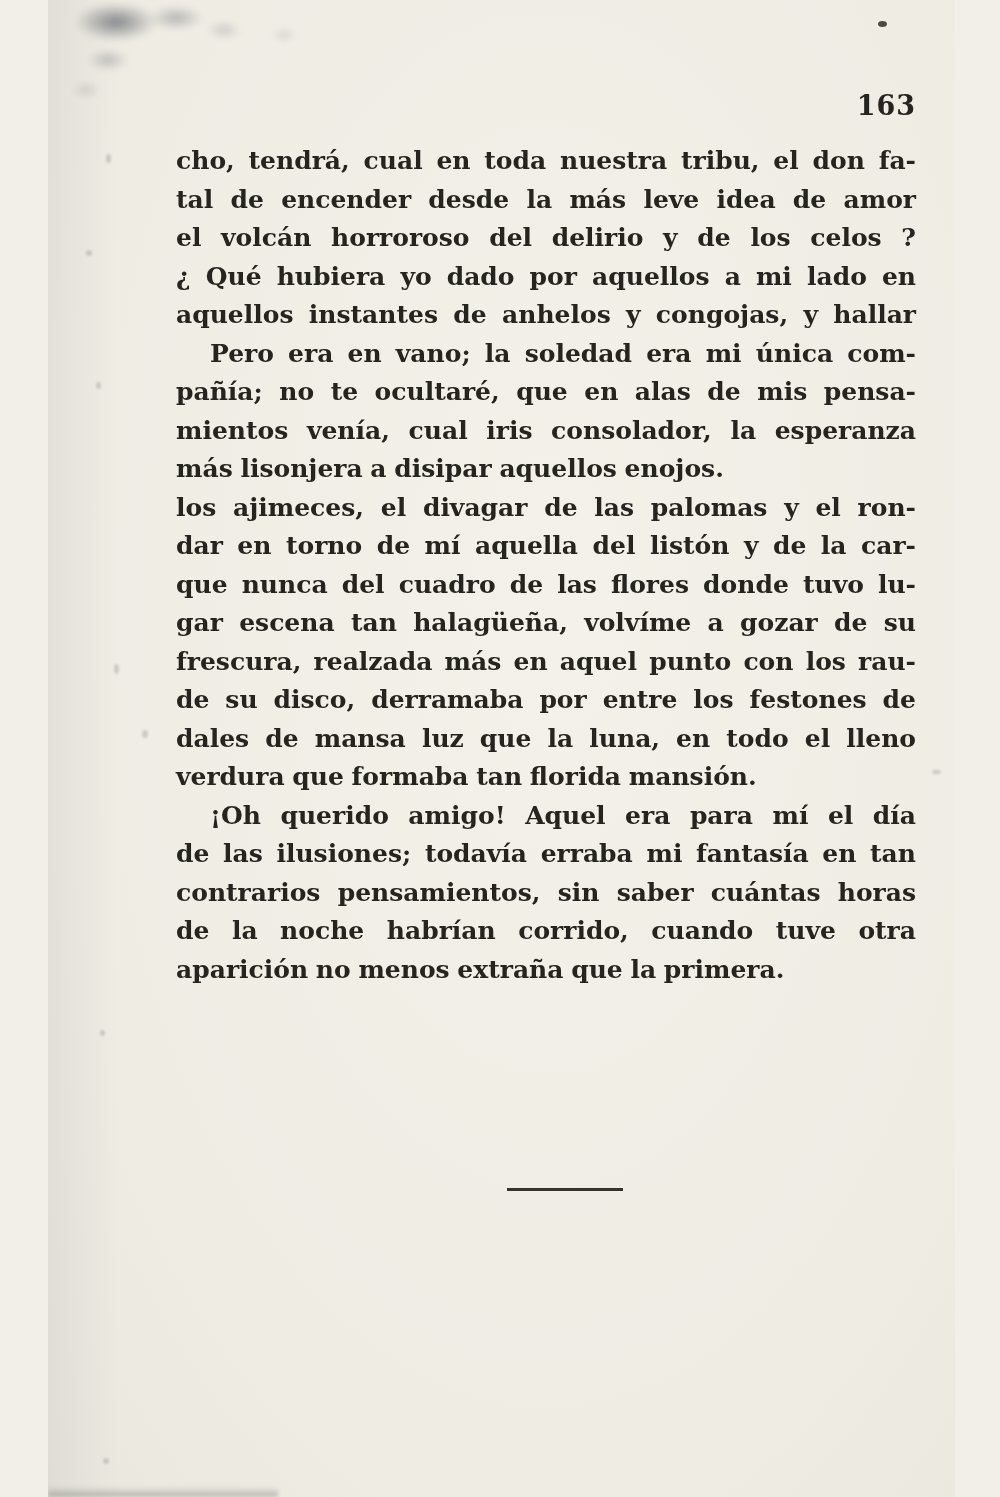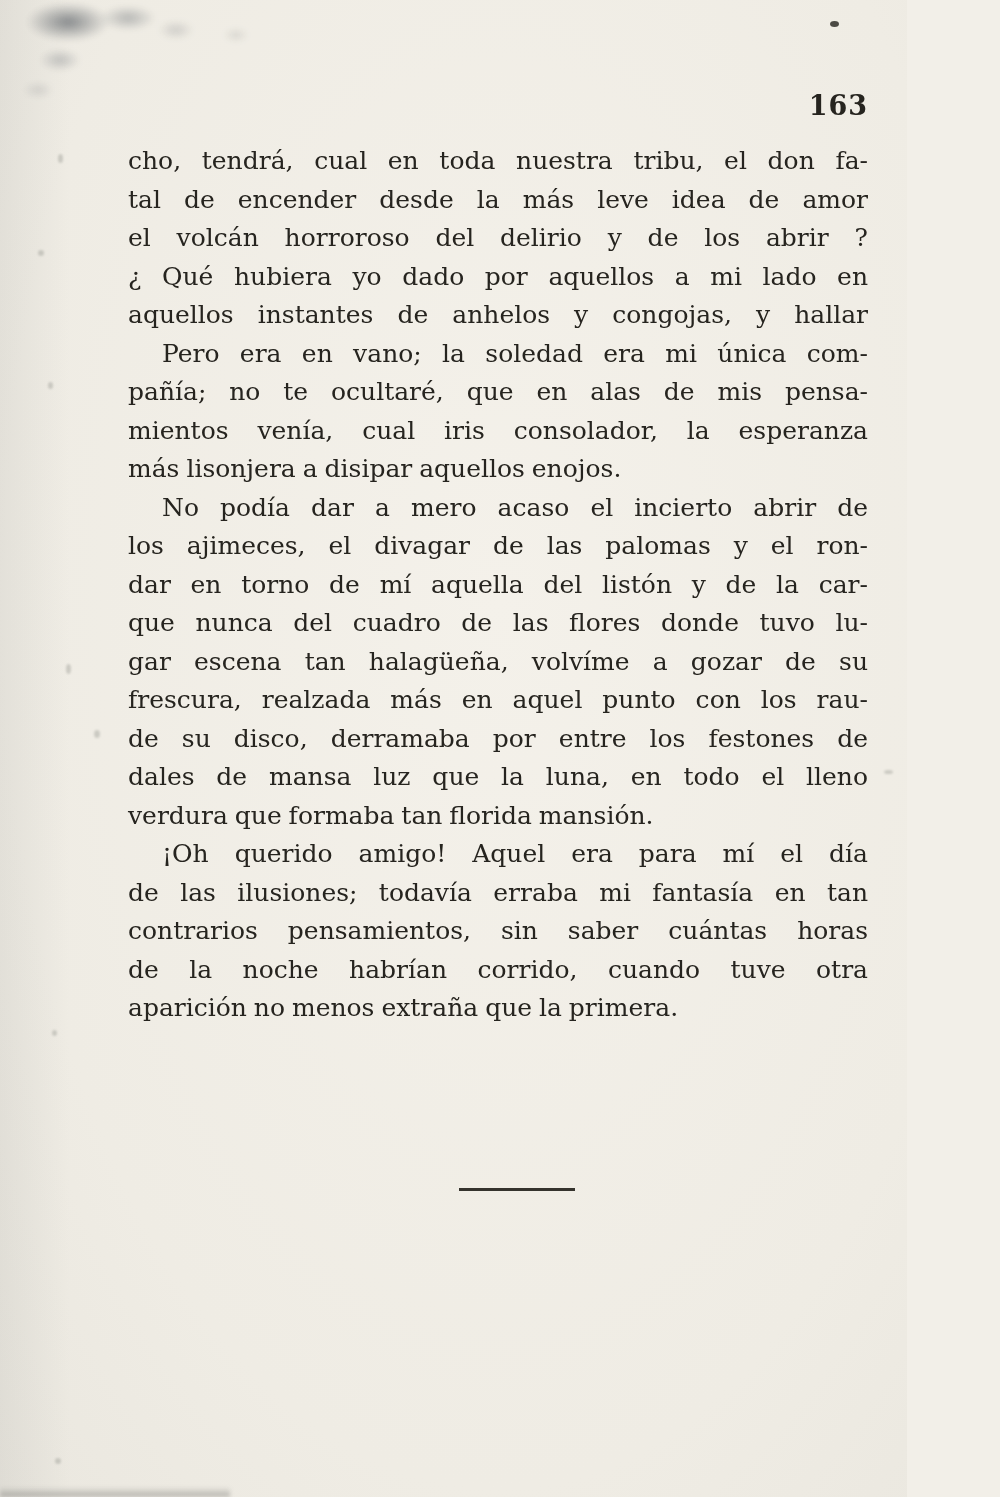--- a/index.html
+++ b/index.html
@@ -8,29 +8,30 @@
   body {
     width:1000px; height:1497px;
     background:var(--paper);
     font-family:"DejaVu Serif","Liberation Serif",serif;
   }
   .page {
     position:relative; width:907px; height:1497px; overflow:hidden;
     background:
       linear-gradient(90deg, rgba(120,122,120,0.10), rgba(0,0,0,0) 70px),
       radial-gradient(ellipse at 55% 40%, #f4f1ea 0%, #efece4 70%, #eae7df 100%);
+    margin-left: 48px;
   }
   .page-number {
     position:absolute; top:90px; left:128px; width:740px;
     text-align:right; font-size:27px; font-weight:600;
     color:var(--ink); letter-spacing:1px;
   }
   .content {
     position:absolute; top:142px; left:128px; width:740px;
-    color:var(--ink); font-size:25px; font-weight:400; word-spacing:-1px;
+    color:var(--ink); font-size:25px; font-weight:700; word-spacing:-1px;
   }
   .paragraph { margin:0; }
   .line {
     line-height:38.5px;
     text-align:justify;
     text-align-last:justify;
     text-justify:inter-word;
     white-space:normal;
   }
   .line.last { text-align-last:left; }
@@ -81,32 +82,31 @@
   <div class="speck" style="left:884px; top:770px; width:9px; height:4px;"></div>
   <div class="speck" style="left:52px; top:1030px; width:5px; height:6px;"></div>
   <div class="speck" style="left:55px; top:1458px; width:6px; height:6px;"></div>
 
   <div class="page-number">163</div>
 
   <div class="content" id="paragraphs">
       <div class="paragraph">
         <div class="line">cho, tendrá, cual en toda nuestra tribu, el don fa-</div>
         <div class="line">tal de encender desde la más leve idea de amor</div>
-        <div class="line">el volcán horroroso del delirio y de los abrir ?</div>
+        <div class="line">el volcán horroroso del delirio y de los celos ?</div>
         <div class="line">¿ Qué hubiera yo dado por aquellos a mi lado en</div>
         <div class="line">aquellos instantes de anhelos y congojas, y hallar</div>
       </div>
       <div class="paragraph">
         <div class="line indent">Pero era en vano; la soledad era mi única com-</div>
         <div class="line">pañía; no te ocultaré, que en alas de mis pensa-</div>
         <div class="line">mientos venía, cual iris consolador, la esperanza</div>
         <div class="line last">más lisonjera a disipar aquellos enojos.</div>
       </div>
       <div class="paragraph">
-        <div class="line indent">No podía dar a mero acaso el incierto abrir de</div>
         <div class="line">los ajimeces, el divagar de las palomas y el ron-</div>
         <div class="line">dar en torno de mí aquella del listón y de la car-</div>
         <div class="line">que nunca del cuadro de las flores donde tuvo lu-</div>
         <div class="line">gar escena tan halagüeña, volvíme a gozar de su</div>
         <div class="line">frescura, realzada más en aquel punto con los rau-</div>
         <div class="line">de su disco, derramaba por entre los festones de</div>
         <div class="line">dales de mansa luz que la luna, en todo el lleno</div>
         <div class="line last">verdura que formaba tan florida mansión.</div>
       </div>
       <div class="paragraph">

